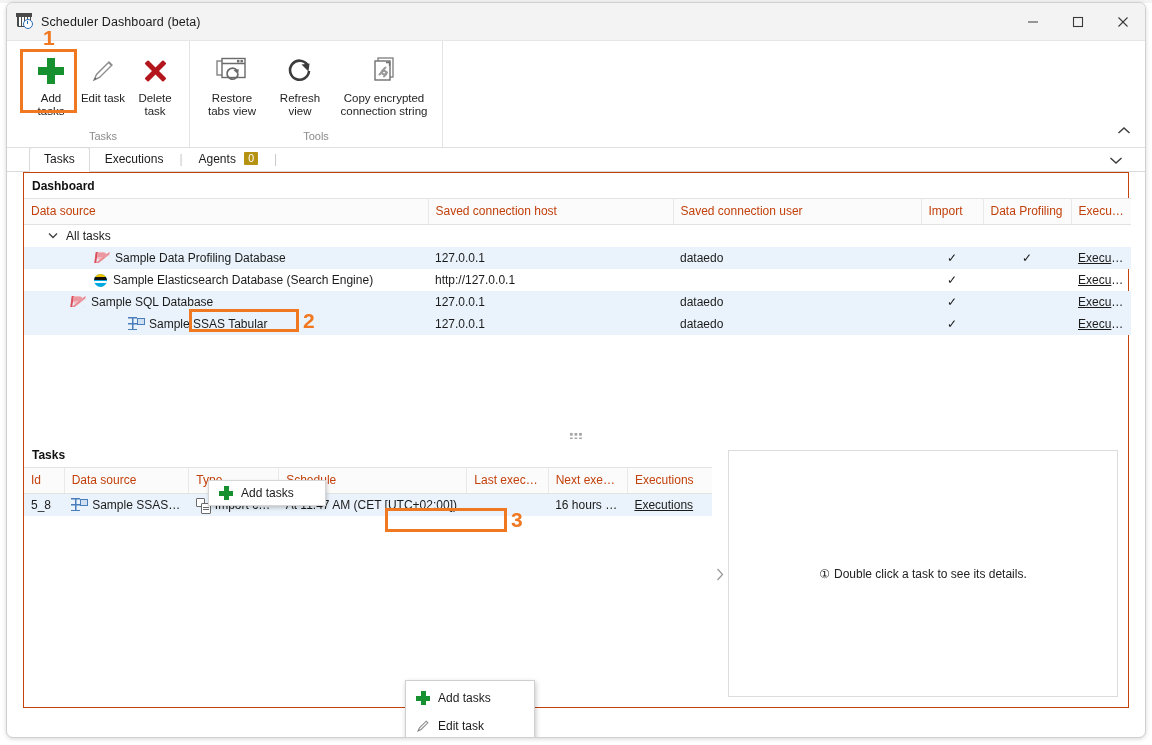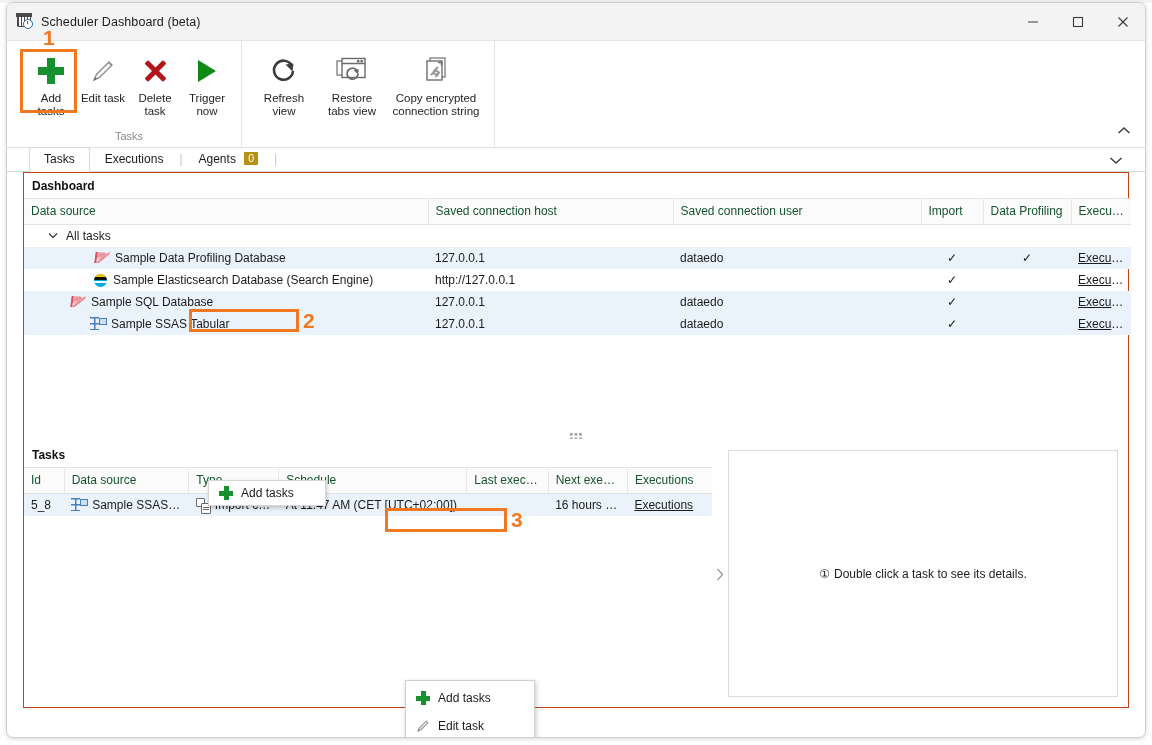--- a/index.html
+++ b/index.html
@@ -199,21 +199,21 @@
 
   .section-title {
     font-size: 12px; font-weight: bold; color: #111;
     padding: 6px 8px 5px 8px;
   }
 
   
   .grid { width: 100%; border-collapse: collapse; table-layout: fixed; }
   .grid th {
     font-weight: normal;
-    font-size: 12px; color: #14532d;
+    font-size: 12px; color: #c2410c;
     text-align: left;
     padding: 5px 7px 6px;
     background: #fbfbfb;
     border-top: 1px solid #e2e2e2;
     border-bottom: 1px solid #e2e2e2;
     border-right: 1px solid #e9e9e9;
     white-space: nowrap; overflow:hidden; text-overflow: ellipsis;
   }
   .grid th:last-child { border-right: none; }
   .grid td {
@@ -410,70 +410,65 @@
                 </svg>
               </div>
               <div class="rbtn-label">Edit task</div>
             </div>
             <div class="rbtn">
               <div class="rbtn-icon">
                   <div class="ico-x"></div>
                 </div>
               <div class="rbtn-label">Delete task</div>
             </div>
-            <div class="rbtn">
-              <div class="rbtn-icon">
-                  <div class="ico-play"></div>
-                </div>
-              <div class="rbtn-label">Trigger now</div>
-            </div>
           </div>
           <div class="group-label">Tasks</div>
         </div>
 
         <div class="group">
           <div class="group-items">
-            <div class="rbtn wide">
-              <div class="rbtn-icon">
-                <svg width="30" height="30" viewBox="0 0 30 30">
-                  <path d="M22.5 9 A9.5 9.5 0 1 0 24 15" fill="none" stroke="#3c3c3c" stroke-width="2.6"></path>
-                  <path d="M16.5 8.5 L24.5 7.5 L23.5 15.5 Z" fill="#3c3c3c"></path>
-                </svg>
-              </div>
-              <div class="rbtn-label">Refresh view</div>
-            </div>
             <div class="rbtn wide">
               <div class="rbtn-icon">
                 <svg width="32" height="28" viewBox="0 0 32 28">
                   <rect x="1" y="4" width="16" height="14" fill="#fff" stroke="#7a7a7a" stroke-width="1.3"></rect>
                   <rect x="6" y="1.5" width="23" height="19" fill="#fff" stroke="#6a6a6a" stroke-width="1.4"></rect>
                   <line x1="6" y1="6.5" x2="29" y2="6.5" stroke="#6a6a6a" stroke-width="1.4"></line>
                   <rect x="21" y="3" width="2.4" height="2.4" fill="#6a6a6a"></rect>
                   <rect x="24.5" y="3" width="2.4" height="2.4" fill="#6a6a6a"></rect>
                   <path d="M21 13.5 A5.5 5.5 0 1 0 22 16.7" fill="none" stroke="#6a6a6a" stroke-width="1.8"></path>
                   <path d="M17.5 13 L22.8 12.3 L22.1 17.6 Z" fill="#6a6a6a"></path>
                 </svg>
               </div>
               <div class="rbtn-label">Restore tabs view</div>
+            </div>
+            <div class="rbtn wide">
+              <div class="rbtn-icon">
+                <svg width="30" height="30" viewBox="0 0 30 30">
+                  <path d="M22.5 9 A9.5 9.5 0 1 0 24 15" fill="none" stroke="#3c3c3c" stroke-width="2.6"></path>
+                  <path d="M16.5 8.5 L24.5 7.5 L23.5 15.5 Z" fill="#3c3c3c"></path>
+                </svg>
+              </div>
+              <div class="rbtn-label">Refresh view</div>
             </div>
             <div class="rbtn xwide">
               <div class="rbtn-icon">
                 <svg width="30" height="30" viewBox="0 0 30 30">
                   <rect x="9" y="2" width="15" height="19" fill="#fff" stroke="#7b7b7b" stroke-width="1.3"></rect>
                   <rect x="6" y="5" width="15" height="19" fill="#fff" stroke="#6f6f6f" stroke-width="1.4"></rect>
                   <path d="M17 6.5 L20.5 6.5 L20.5 10" fill="none" stroke="#6f6f6f" stroke-width="1.3"></path>
                   <g stroke="#9a9a9a" stroke-width="2" fill="none" stroke-linecap="round">
                     <path d="M10.5 18.5 L13.5 15.5 a2.2 2.2 0 0 1 3.2 3.2 L15 20.4"></path>
                     <path d="M16.5 11.5 L13.5 14.5 a2.2 2.2 0 0 0 3.2 3.2 L18 16.4"></path>
                   </g>
                 </svg>
               </div>
               <div class="rbtn-label">Copy encrypted connection string</div>
             </div>
           </div>
+          <div class="group-label">Tools</div>
         </div>
 
       </div>
       <div class="ribbon-collapse">
         <svg width="14" height="9" viewBox="0 0 14 9">
             <polyline points="1.5,7 7,2 12.5,7" fill="none" stroke="#3f3f3f" stroke-width="1.5"></polyline>
           </svg>
       </div>
     </div>
 
@@ -564,21 +559,21 @@
                 <span class="ds-ico ds-sql"></span><span>Sample SQL Database</span>
               </td>
               <td>127.0.0.1</td>
               <td>dataedo</td>
               <td class="center chk">✓</td>
               <td class="center chk"></td>
               <td class="lnk">Executions</td>
             </tr>
 
             <tr class="alt">
-              <td style="padding-left:66px">
+              <td style="padding-left:104px">
                 <span class="ds-ico ds-ssas"></span><span>Sample SSAS Tabular</span>
               </td>
               <td>127.0.0.1</td>
               <td>dataedo</td>
               <td class="center chk">✓</td>
               <td class="center chk"></td>
               <td class="lnk">Executions</td>
             </tr>
           </tbody>
         </table>

